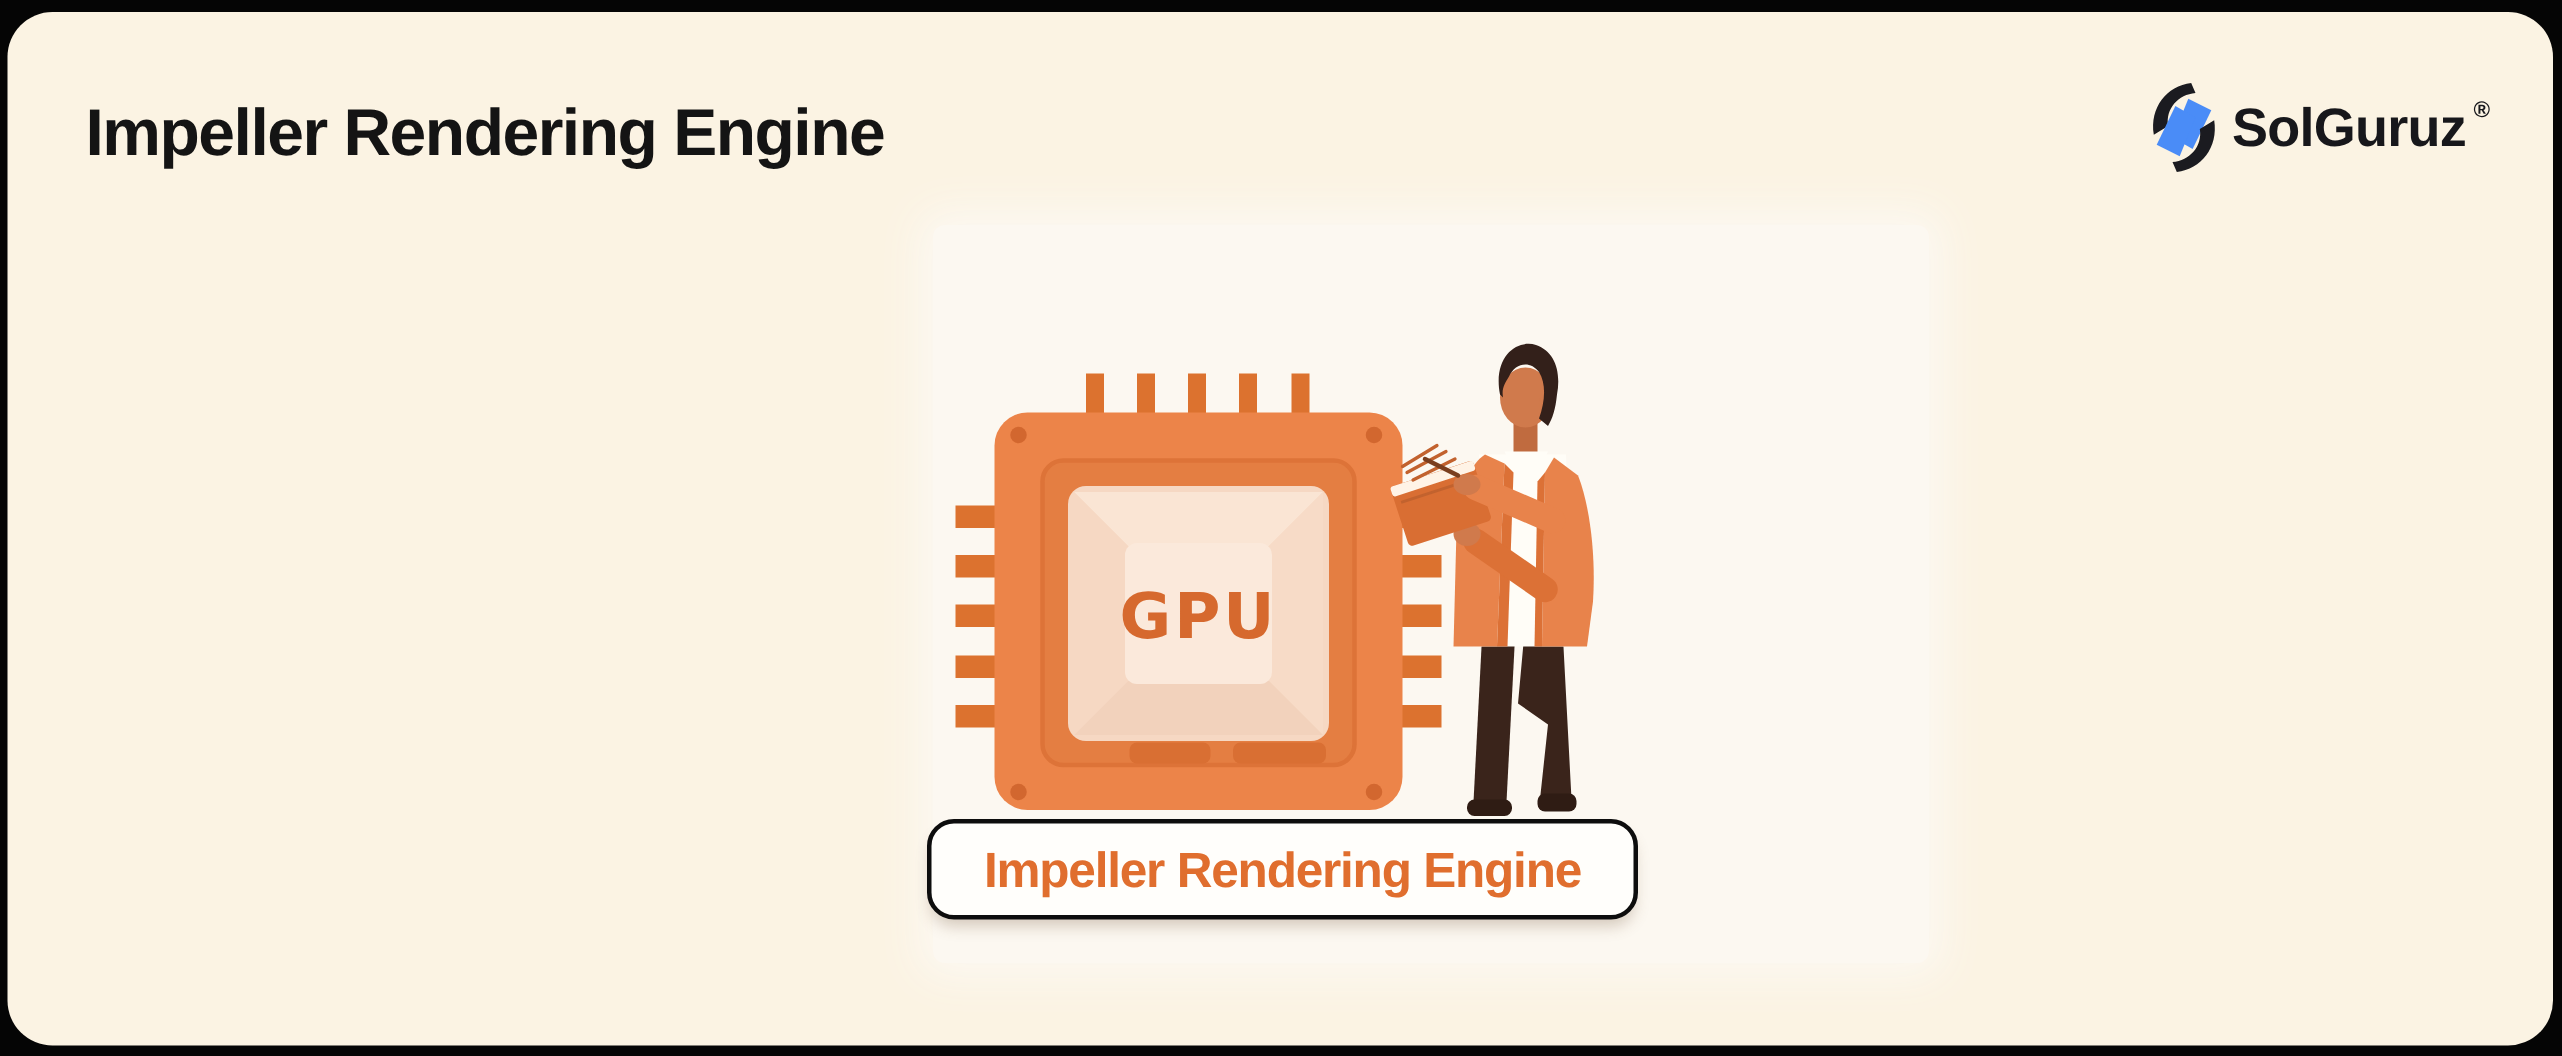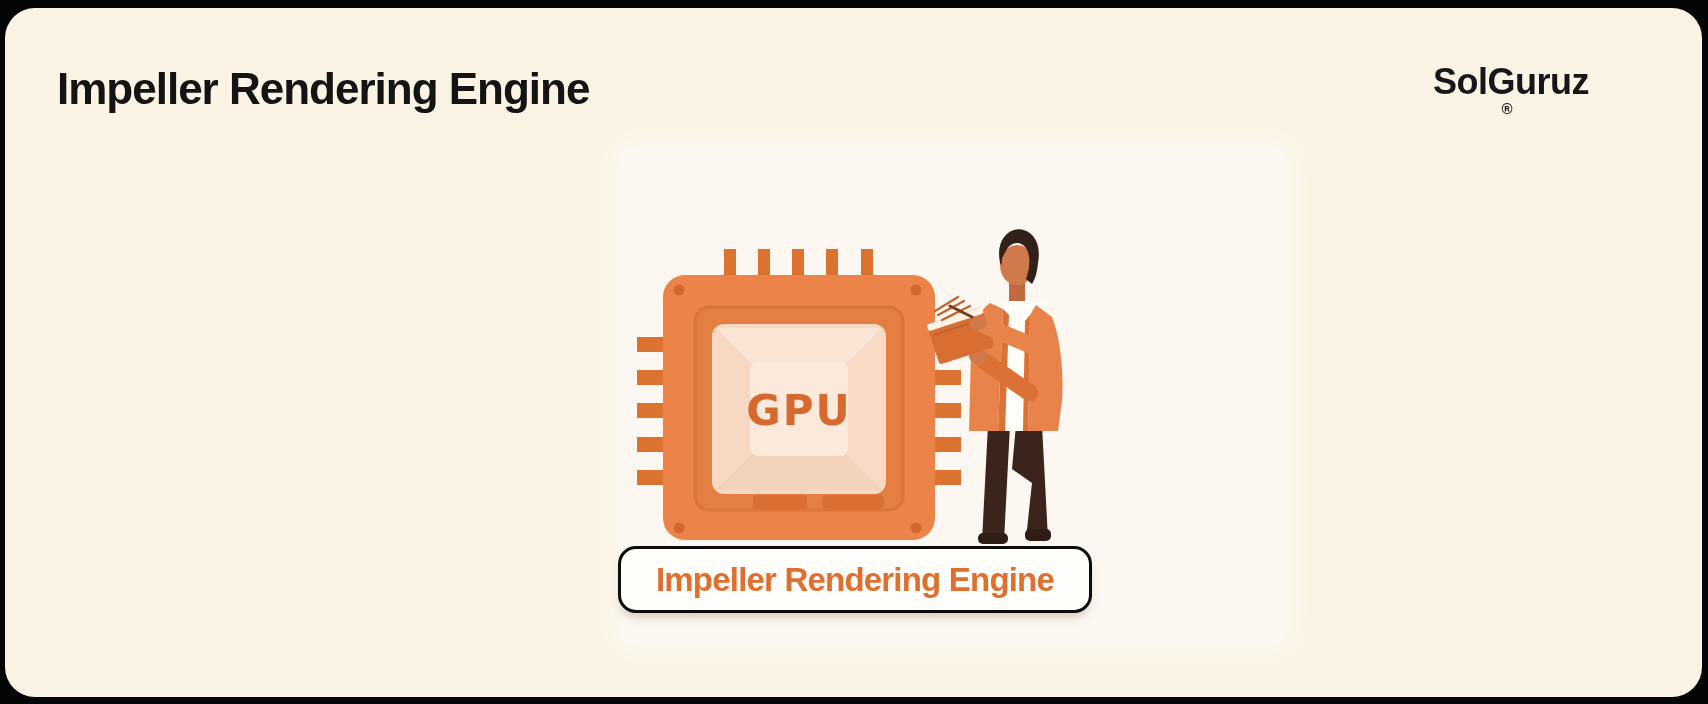--- a/index.html
+++ b/index.html
@@ -2,21 +2,21 @@
 <html><head>
 <meta charset="utf-8">
 <style>
   html,body{margin:0;padding:0;background:#000;}
   .viewport{position:relative;width:1708px;height:704px;background:#050505;overflow:hidden;
             font-family:"Liberation Sans",sans-serif;}
   .card{position:absolute;left:5px;top:8px;width:1697px;height:689px;background:#FBF3E3;
         border-radius:30px;}
   .page-title{position:absolute;left:52px;top:56px;margin:0;font-size:44px;font-weight:800;
         letter-spacing:-1px;color:#141414;}
-  .brand{position:absolute;left:1428px;top:44px;height:66px;display:flex;align-items:center;gap:9px;flex-direction:column;}
+  .brand{position:absolute;left:1428px;top:44px;height:66px;display:flex;align-items:center;gap:9px;}
   .brand svg{display:block;}
   .brand-name{font-size:36px;font-weight:800;color:#17171B;letter-spacing:-0.5px;}
   .brand-reg{font-size:15px;font-weight:700;color:#17171B;position:relative;top:-12px;left:-4px;}
   .stage{position:absolute;left:617px;top:142px;width:664px;height:492px;background:#FCF8F1;
         border-radius:8px;box-shadow:0 0 26px 10px #FCF8F1;}
   .illo{position:absolute;left:575px;top:167px;width:520px;height:470px;}
   .caption-box{position:absolute;left:613px;top:538px;width:474px;height:67px;background:#FFFEFB;
         border:3px solid #0D0D0D;border-radius:18px;display:flex;align-items:center;justify-content:center;
         box-shadow:0 7px 10px -3px rgba(110,80,50,.28);box-sizing:border-box;}
   .caption-text{font-size:33px;font-weight:800;letter-spacing:-0.8px;color:#E06E2E;white-space:nowrap;}

